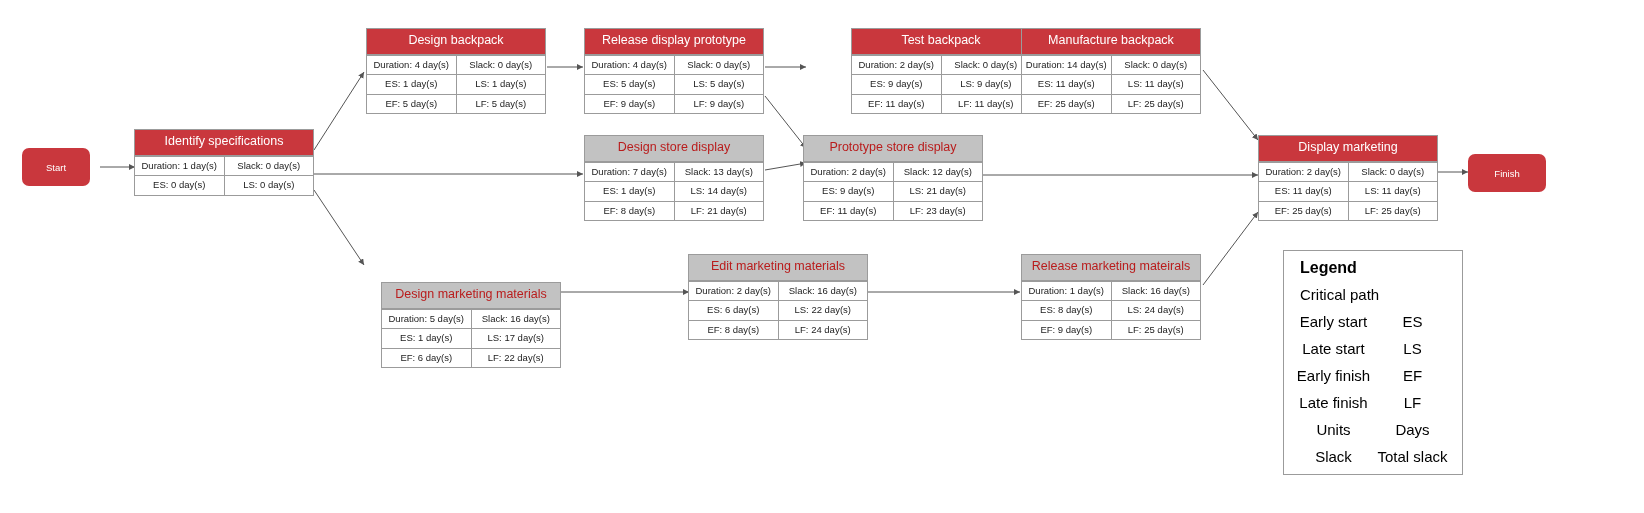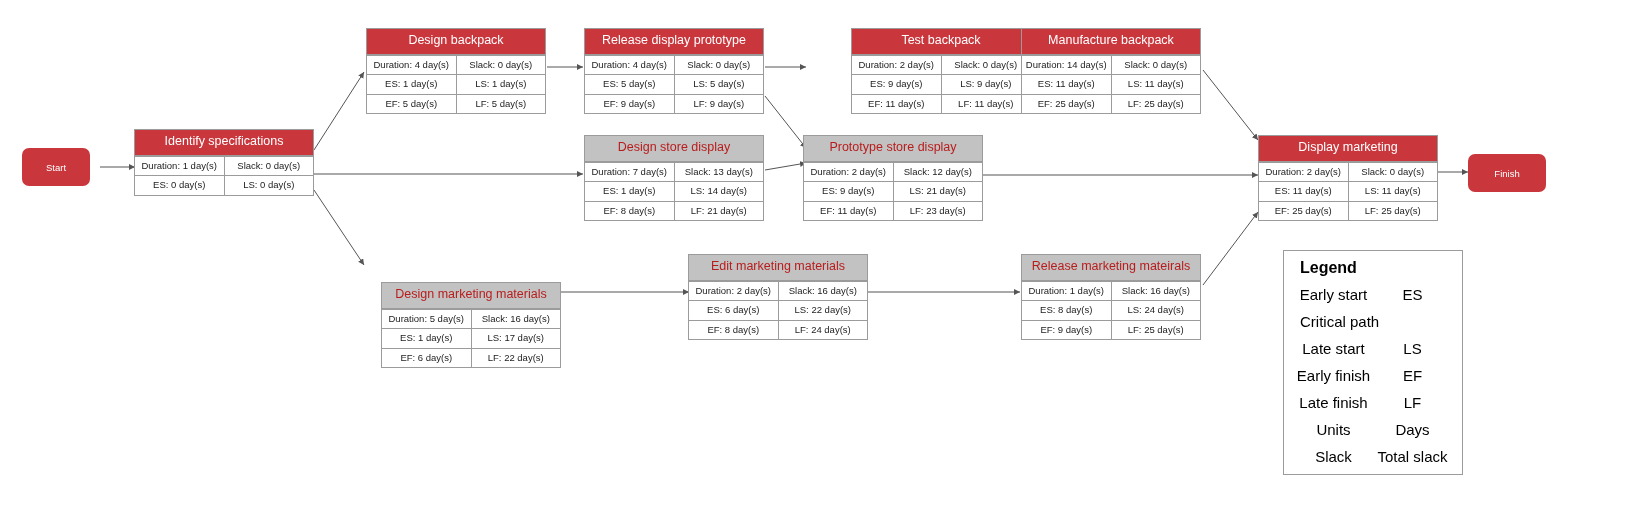--- a/index.html
+++ b/index.html
@@ -321,27 +321,27 @@
       <div class="cell">LS: 24 day(s)</div>
     </div>
     <div class="row">
       <div class="cell left">EF: 9 day(s)</div>
       <div class="cell">LF: 25 day(s)</div>
     </div>
   </div>
 
   <div class="legend" style="left:1283px; top:250px; width:180px; height:225px;">
     <div class="legend-title">Legend</div>
+    <div class="legend-row single">
+      <div class="lcell">Critical path</div>
+    </div>
     <div class="legend-row">
       <div class="lcell">Early start</div>
       <div class="lcell">ES</div>
     </div>
-    <div class="legend-row single">
-      <div class="lcell">Critical path</div>
-    </div>
     <div class="legend-row">
       <div class="lcell">Late start</div>
       <div class="lcell">LS</div>
     </div>
     <div class="legend-row">
       <div class="lcell">Early finish</div>
       <div class="lcell">EF</div>
     </div>
     <div class="legend-row">
       <div class="lcell">Late finish</div>

